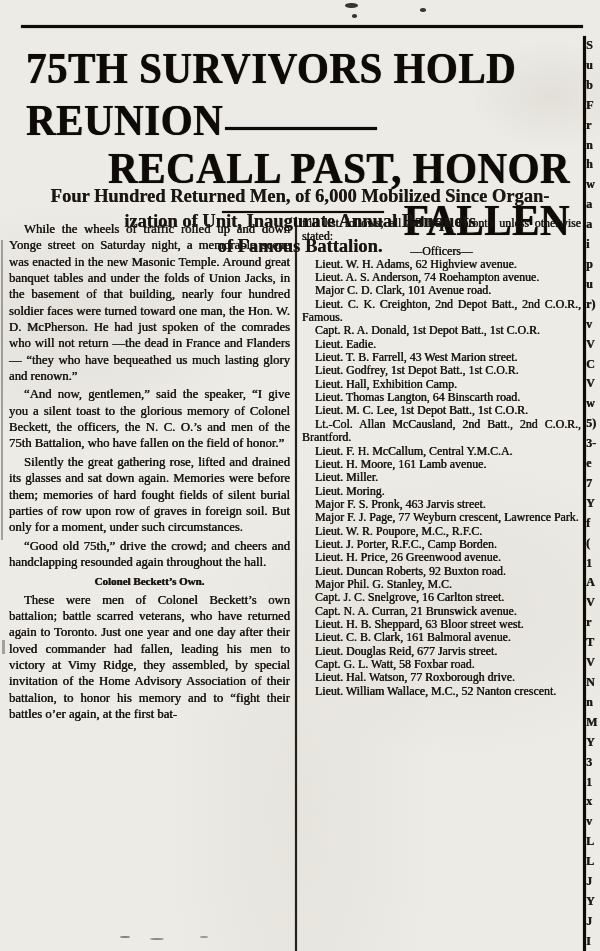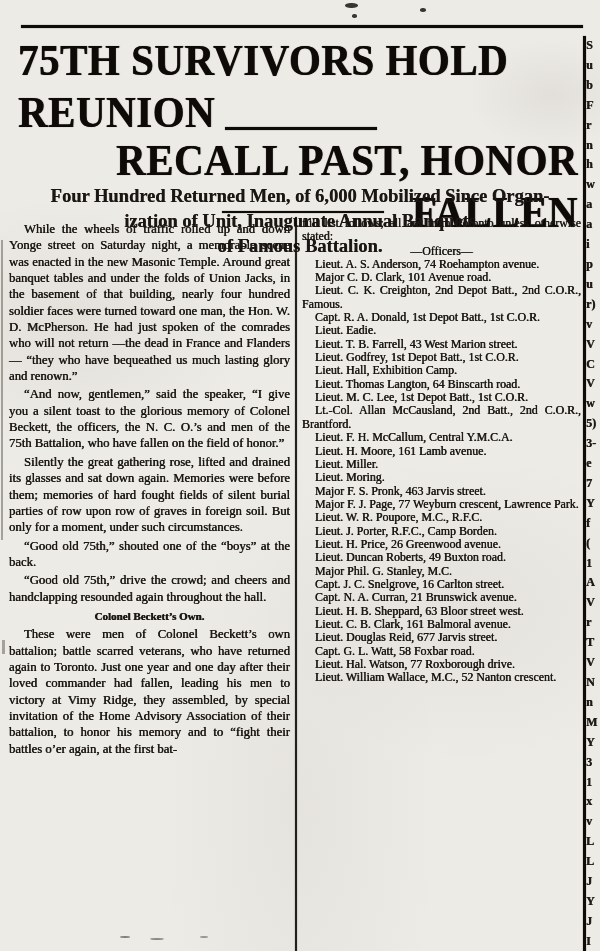--- a/index.html
+++ b/index.html
@@ -41,21 +41,21 @@
   .faintline{position:absolute;background:rgba(33,29,24,.35);}
 </style>
 </head>
 <body>
 
 <div class="sheet">
   <div class="inkwash">
 
     <div class="rule-h" style="left:21px;top:25px;width:562px;height:3px;"></div>
 
-    <h1 class="headline" style="margin:4px;">
+    <h1 class="headline" style="margin:12px;">
       <span class="l1">75TH SURVIVORS HOLD REUNION</span>
       <span class="l2">RECALL PAST, HONOR FALLEN</span>
     </h1>
 
     <div class="rule-h" style="left:225px;top:127px;width:152px;height:3px;"></div>
 
     <div class="deck">
 
     <div>Four Hundred Returned Men, of 6,000 Mobilized Since Organ-</div>
         <div>ization of Unit, Inaugurate Annual Banquets</div>
@@ -63,58 +63,58 @@
       </div>
 
     <div class="rule-h" style="left:222px;top:211px;width:162px;height:2px;"></div>
 
     <div class="col col-left">
       <div>
 
       <p>While the wheels of traffic rolled up and down Yonge street on Saturday night, a memorable scene was enacted in the new Masonic Temple. Around great banquet tables and under the folds of Union Jacks, in the basement of that building, nearly four hundred soldier faces were turned toward one man, the Hon. W. D. McPherson. He had just spoken of the comrades who will not return —the dead in France and Flanders— “they who have bequeathed us much lasting glory and renown.”</p>
           <p>“And now, gentlemen,” said the speaker, “I give you a silent toast to the glorious memory of Colonel Beckett, the officers, the N. C. O.’s and men of the 75th Battalion, who have fallen on the field of honor.”</p>
           <p>Silently the great gathering rose, lifted and drained its glasses and sat down again. Memories were before them; memories of hard fought fields of silent burial parties of row upon row of graves in foreign soil. But only for a moment, under such circumstances.</p>
-          <p>“Good old 75th,” shouted one of the “boys” at the back.</p>
           <p>“Good old 75th,” drive the crowd; and cheers and handclapping resounded again throughout the hall.</p>
         </div>
       <p class="crosshead">Colonel Beckett’s Own.</p>
       <div>
 
       <p>These were men of Colonel Beckett’s own battalion; battle scarred veterans, who have returned again to Toronto. Just one year and one day after their loved commander had fallen, leading his men to victory at Vimy Ridge, they assembled, by special invitation of the Home Advisory Association of their battalion, to honor his memory and to “fight their battles o’er again, at the first bat-</p>
         </div>
     </div>
 
     <div class="rule-v" style="left:295px;top:217px;width:2px;height:734px;opacity:.9;"></div>
 
     <div class="col col-right">
       <p style="text-indent:0;">full list follows; all are from Toronto unless otherwise stated:</p>
       <p class="officers-head">—Officers—</p>
       <div>
 
+      <p>Lieut. W. H. Adams, 62 Highview avenue.</p>
           <p>Lieut. A. S. Anderson, 74 Roehampton avenue.</p>
           <p>Major C. D. Clark, 101 Avenue road.</p>
           <p>Lieut. C. K. Creighton, 2nd Depot Batt., 2nd C.O.R., Famous.</p>
           <p>Capt. R. A. Donald, 1st Depot Batt., 1st C.O.R.</p>
           <p>Lieut. Eadie.</p>
           <p>Lieut. T. B. Farrell, 43 West Marion street.</p>
           <p>Lieut. Godfrey, 1st Depot Batt., 1st C.O.R.</p>
           <p>Lieut. Hall, Exhibition Camp.</p>
           <p>Lieut. Thomas Langton, 64 Binscarth road.</p>
           <p>Lieut. M. C. Lee, 1st Depot Batt., 1st C.O.R.</p>
           <p>Lt.-Col. Allan McCausland, 2nd Batt., 2nd C.O.R., Brantford.</p>
           <p>Lieut. F. H. McCallum, Central Y.M.C.A.</p>
           <p>Lieut. H. Moore, 161 Lamb avenue.</p>
           <p>Lieut. Miller.</p>
           <p>Lieut. Moring.</p>
           <p>Major F. S. Pronk, 463 Jarvis street.</p>
           <p>Major F. J. Page, 77 Weyburn crescent, Lawrence Park.</p>
           <p>Lieut. W. R. Poupore, M.C., R.F.C.</p>
           <p>Lieut. J. Porter, R.F.C., Camp Borden.</p>
           <p>Lieut. H. Price, 26 Greenwood avenue.</p>
-          <p>Lieut. Duncan Roberts, 49 Buxton road.</p>
+          <p>Lieut. Duncan Roberts, 92 Buxton road.</p>
           <p>Major Phil. G. Stanley, M.C.</p>
           <p>Capt. J. C. Snelgrove, 16 Carlton street.</p>
           <p>Capt. N. A. Curran, 21 Brunswick avenue.</p>
           <p>Lieut. H. B. Sheppard, 63 Bloor street west.</p>
           <p>Lieut. C. B. Clark, 161 Balmoral avenue.</p>
           <p>Lieut. Douglas Reid, 677 Jarvis street.</p>
           <p>Capt. G. L. Watt, 58 Foxbar road.</p>
           <p>Lieut. Hal. Watson, 77 Roxborough drive.</p>
           <p>Lieut. William Wallace, M.C., 52 Nanton crescent.</p>
         </div>

